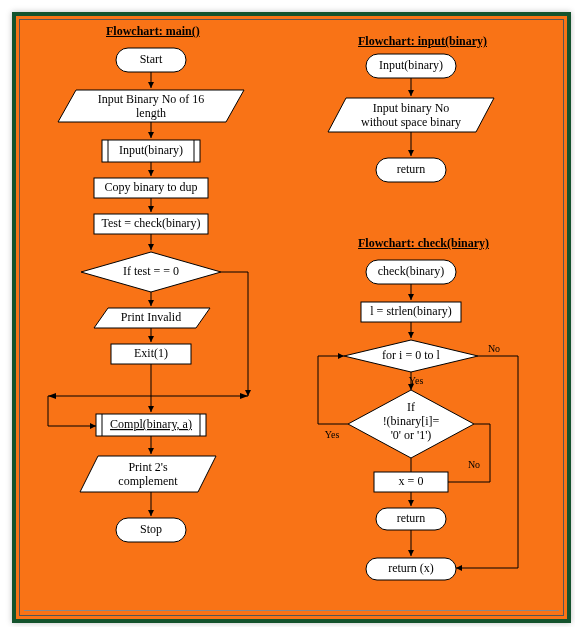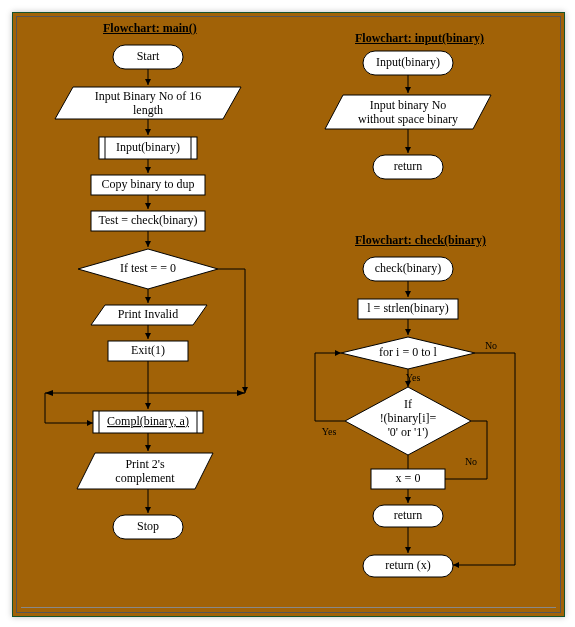--- a/index.html
+++ b/index.html
@@ -10,26 +10,26 @@
     font-size: 12px;
   }
   .page {
     width: 575px;
     height: 627px;
     position: relative;
     box-sizing: border-box;
     padding: 12px;
   }
   .inner-frame {
-    border: 1px solid #14532d;
+    border: 4px solid #14532d;
     width: 100%;
     height: 100%;
     position: relative;
     box-shadow: 0 0 6px rgba(0,0,0,0.25);
-    background: #a16207;
+    background: #f97316;
     text-align: right;
   }
   .inner-frame::before {
     content: "";
     position: absolute;
     inset: 3px;
     border: 1px solid #555;
     pointer-events: none;
   }
   svg { position: absolute; left: 0; top: 0; }

